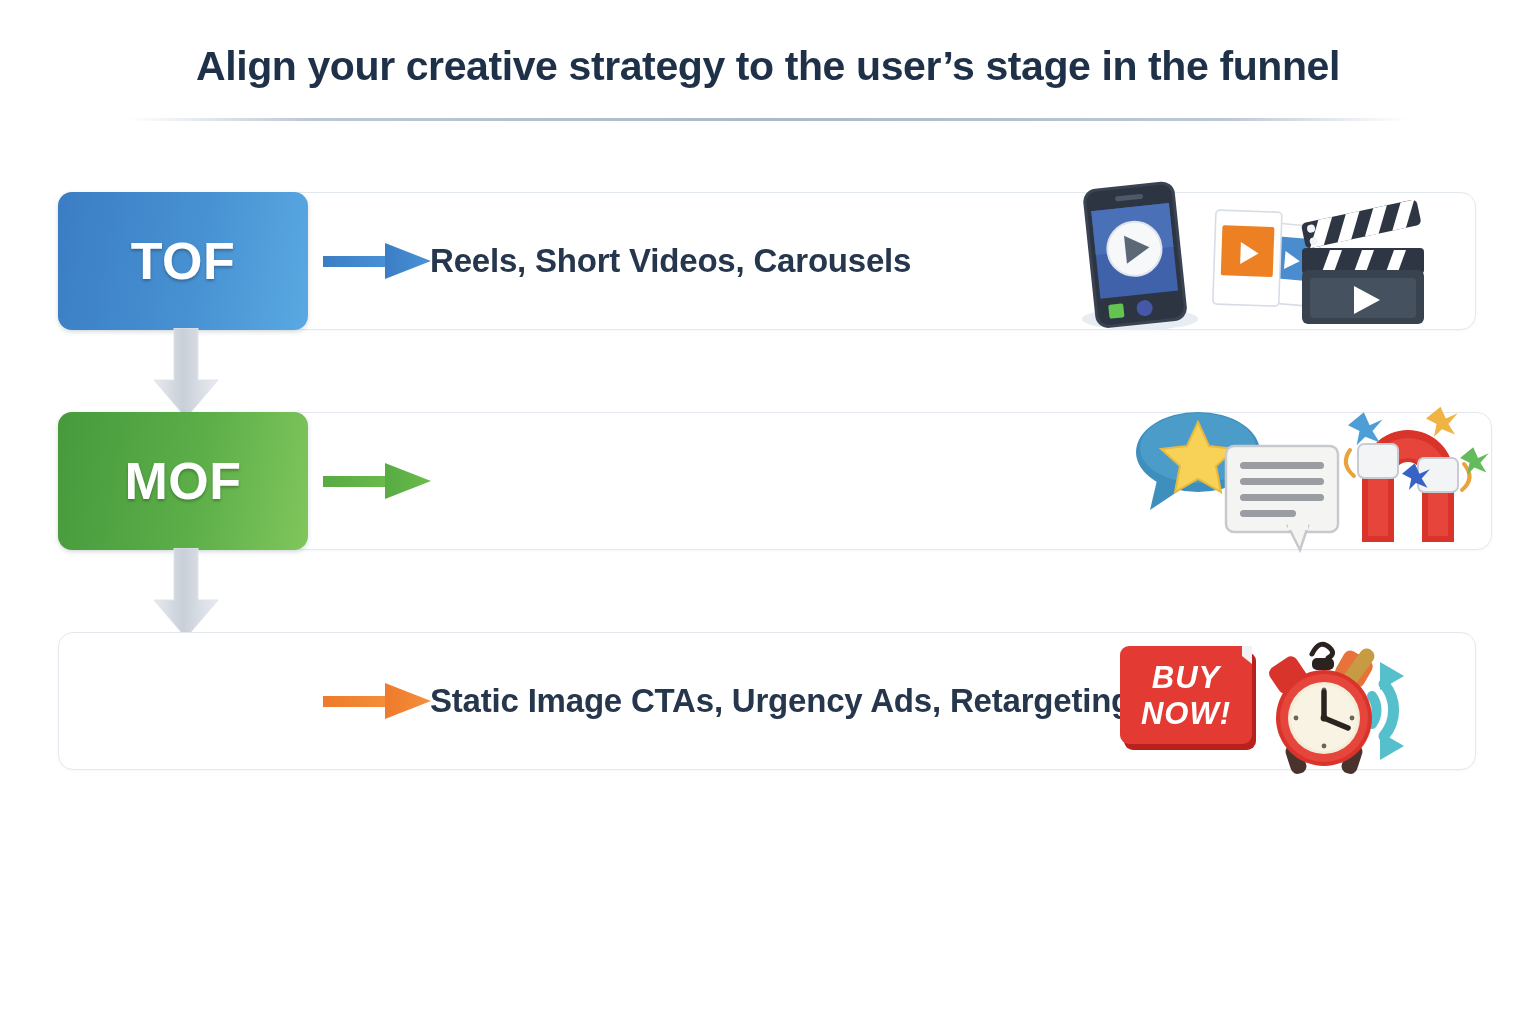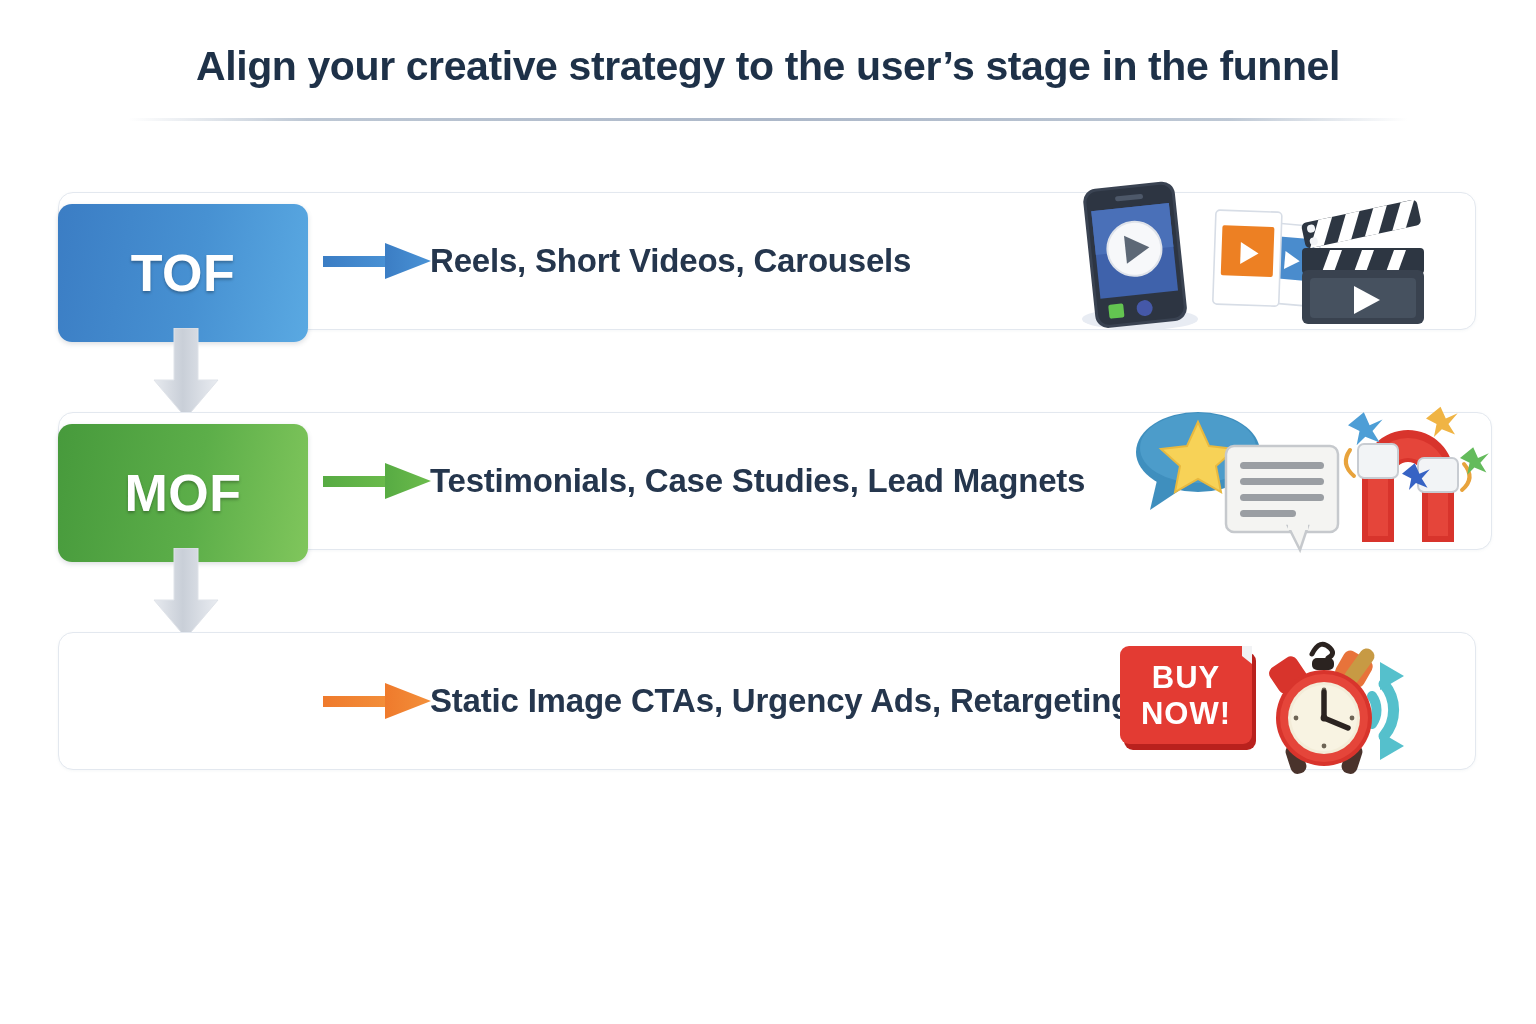--- a/index.html
+++ b/index.html
@@ -83,21 +83,20 @@
     left: 0;
     top: 0;
     width: 250px;
     height: 138px;
     border-radius: 14px;
     display: flex;
     align-items: center;
     justify-content: center;
     box-shadow: 0 2px 5px rgba(60,70,90,0.18);
     box-sizing: border-box;
-    margin-top: 12px;
   }
   .badge-label {
     font-family: "Liberation Sans", sans-serif;
     font-size: 52px;
     font-weight: bold;
     color: #ffffff;
     letter-spacing: 0.5px;
     text-shadow: 0 2px 3px rgba(0,0,0,0.28);
   }
   .badge-tof { background: linear-gradient(100deg, #3b7dc4 0%, #4791d2 55%, #5aa9e2 100%); }
@@ -140,20 +139,21 @@
   .connector-1 { top: 328px; }
   .connector-2 { top: 548px; }
   .connector svg { display: block; width: 72px; height: 92px; }
 
   
   .icons {
     position: absolute;
     top: 50%;
     transform: translateY(-50%);
     height: 150px;
+    font-style: italic;
   }
   .icons svg { display: block; overflow: visible; }
   .icons-tof { right: 48px; width: 360px; }
   .icons-mof { right: 10px; width: 350px; }
   .icons-bof { right: 8px; width: 350px; }
 </style>
 </head>
 <body>
 
 <div class="title-wrap">
@@ -263,21 +263,20 @@
           <linearGradient id="arrMof" x1="0" y1="0" x2="1" y2="0">
             <stop offset="0" stop-color="#57ab43"></stop>
               <stop offset="1" stop-color="#6cbc4c"></stop>
           </linearGradient>
         </defs>
         <rect x="0" y="17" width="70" height="11" fill="url(#arrMof)"></rect>
         <polygon points="62,4 108,22 62,40" fill="url(#arrMof)"></polygon>
       </svg>
     </div>
 
-    <div class="row-text">Testimonials, Case Studies, Lead Magnets</div>
 
     <div class="icons icons-mof">
       <svg viewBox="0 0 350 150" width="350" height="150">
 
         <g>
           <ellipse cx="66" cy="46" rx="62" ry="40" fill="#3f8fbe"></ellipse>
           <ellipse cx="66" cy="42" rx="58" ry="35" fill="#4c9cca"></ellipse>
           <polygon points="26,70 18,104 54,80" fill="#3f8fbe"></polygon>
           <polygon points="66,16 77,40 103,43 84,60 89,86 66,73 43,86 48,60 29,43 55,40" fill="#f7d257" stroke="#e8b93f" stroke-width="2"></polygon>
         </g>

